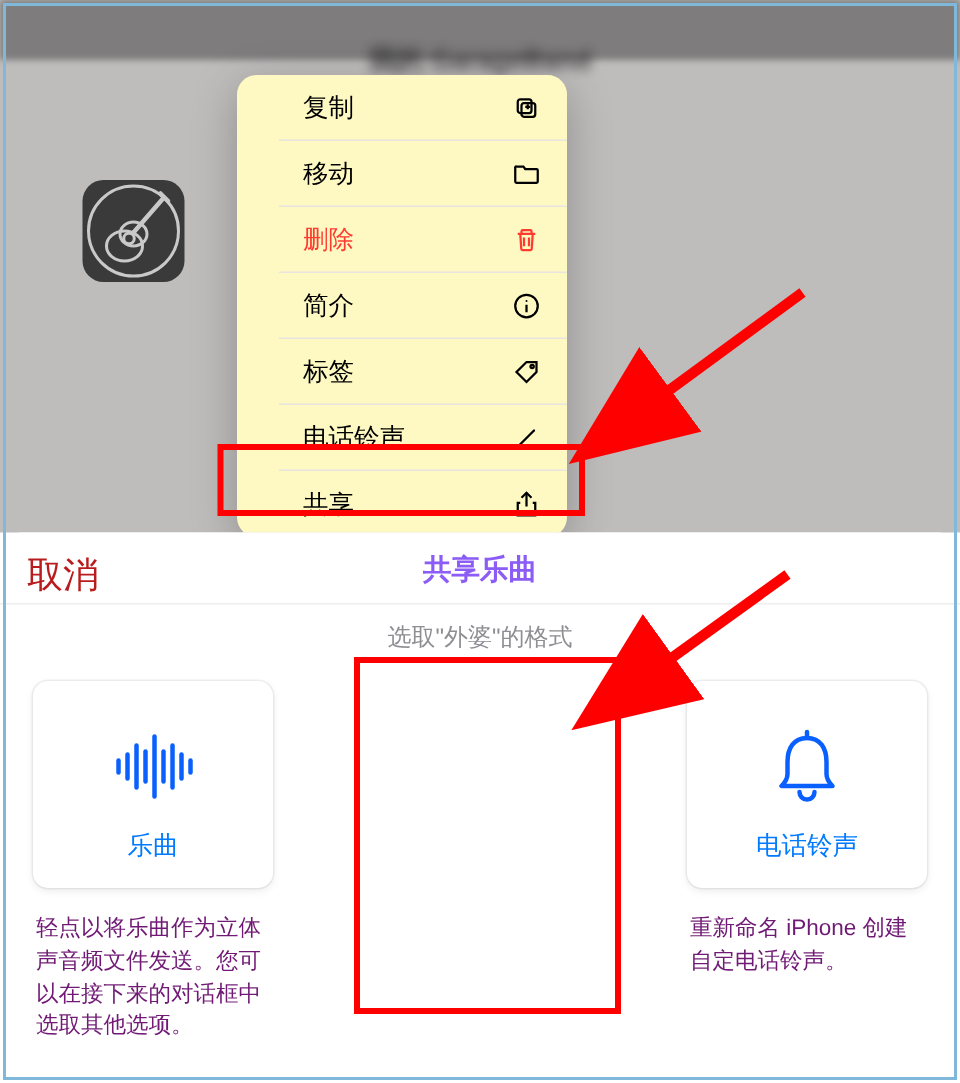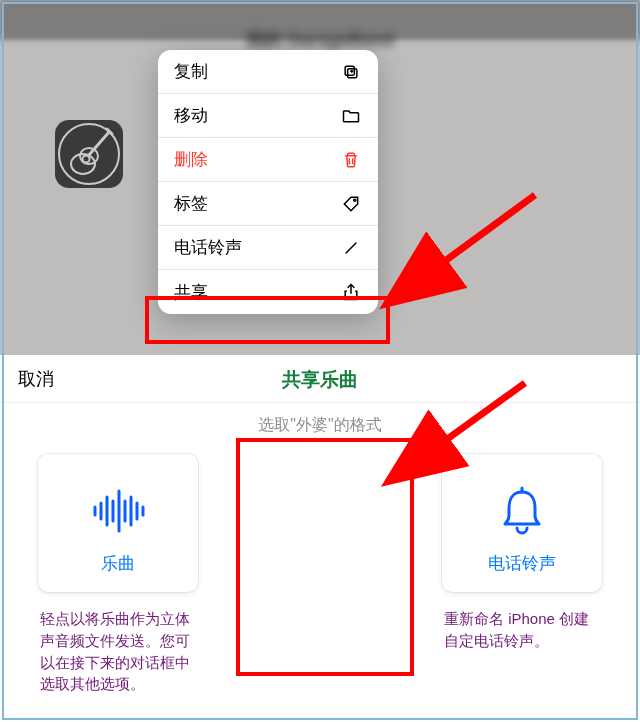--- a/index.html
+++ b/index.html
@@ -52,25 +52,26 @@
     border-radius: 14px;
     background: #3a3a3a;
   }
   .guitar-svg { width: 100%; height: 100%; }
   
   .context-menu {
     position: absolute;
     left: 158px;
     top: 50px;
     width: 220px;
-    background: #ffffff;
+    background: #fef9c3;
     border-radius: 13px;
     overflow: hidden;
     box-shadow: 0 8px 30px rgba(0,0,0,.25);
     font-size: 17px;
+    padding-left: 28px;
   }
   .menu-row {
     display: flex;
     align-items: center;
     justify-content: space-between;
     height: 44px;
     padding: 0 16px;
     border-bottom: 1px solid #e8e4e0;
     color: #000;
     cursor: pointer;
@@ -101,42 +102,42 @@
     border-top-right-radius: 14px;
   }
   .share-header {
     position: relative;
     height: 48px;
     border-bottom: 1px solid #eee;
   }
   .cancel-btn {
     position: absolute;
     left: 18px; top: 12px;
-    color: #000000;
-    font-size: 18px;
+    color: #b91c1c;
+    font-size: 24px;
     cursor: pointer;
   }
   .share-title {
     position: absolute;
     left: 0; right: 0; top: 12px;
     text-align: center;
     font-size: 19px;
     font-weight: 600;
-    color: #15803d;
+    color: #8b5cf6;
   }
   .subtitle {
     text-align: center;
     color: #8e8e93;
     font-size: 16px;
     margin: 12px 0 18px;
   }
   .options-row {
     display: flex;
     justify-content: space-between;
-    padding: 0 38px;
+    padding: 0 22px;
   }
   .option {
     width: 160px;
     text-align: center;
   }
   .card {
     width: 160px;
     height: 138px;
     border-radius: 10px;
     background: #fff;
@@ -215,20 +216,30 @@
     </div>
     <div class="menu-row destructive">
       <span>删除</span>
       <span class="row-icon">
         <svg viewBox="0 0 24 24">
             <path d="M5 7 L19 7"></path>
             <path d="M8 7 L8 5 A1 1 0 0 1 9 4 L15 4 A1 1 0 0 1 16 5 L16 7"></path>
             <path d="M7 7 L7.8 19 A1 1 0 0 0 8.8 20 L15.2 20 A1 1 0 0 0 16.2 19 L17 7"></path>
             <line x1="10" y1="10" x2="10" y2="17"></line>
             <line x1="14" y1="10" x2="14" y2="17"></line>
+          </svg>
+      </span>
+    </div>
+    <div class="menu-row">
+      <span>简介</span>
+      <span class="row-icon">
+        <svg viewBox="0 0 24 24">
+            <circle cx="12" cy="12" r="9"></circle>
+            <line x1="12" y1="11" x2="12" y2="17"></line>
+            <circle cx="12" cy="8" r="0.8" fill="#000" stroke="none"></circle>
           </svg>
       </span>
     </div>
     <div class="menu-row">
       <span>标签</span>
       <span class="row-icon">
         <svg viewBox="0 0 24 24">
             <path d="M12 4 L20 4 L20 12 L12 20 L4 12 Z"></path>
             <circle cx="16.5" cy="7.5" r="1.3"></circle>
           </svg>

